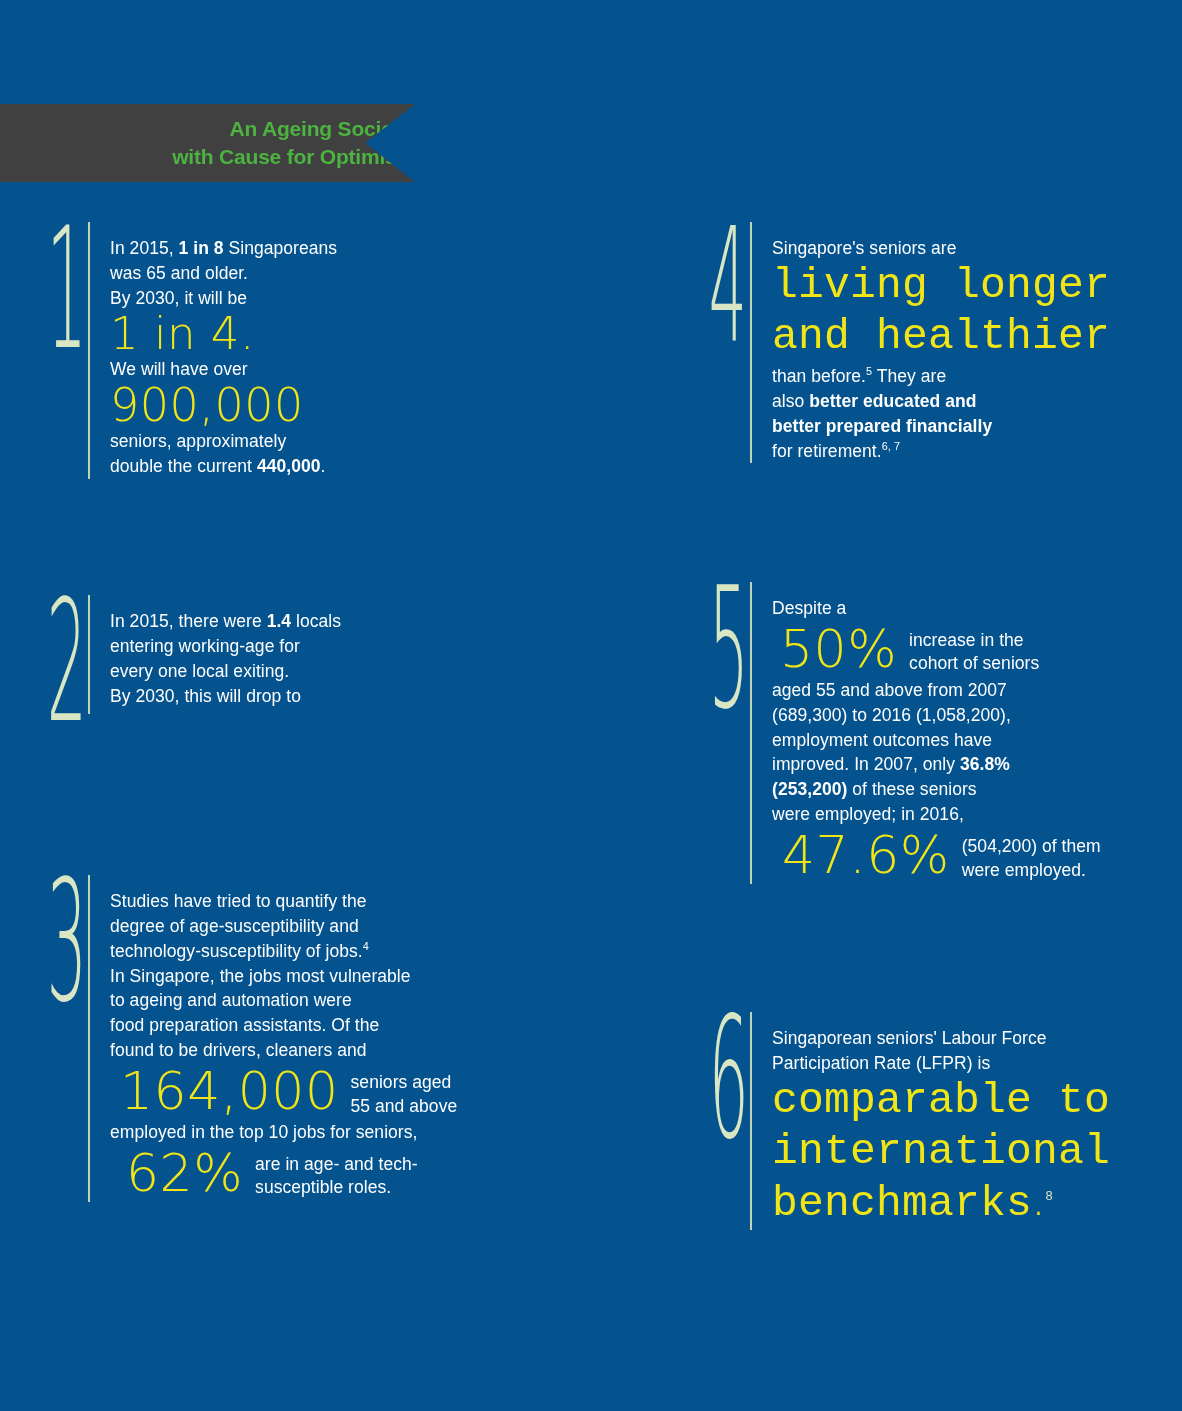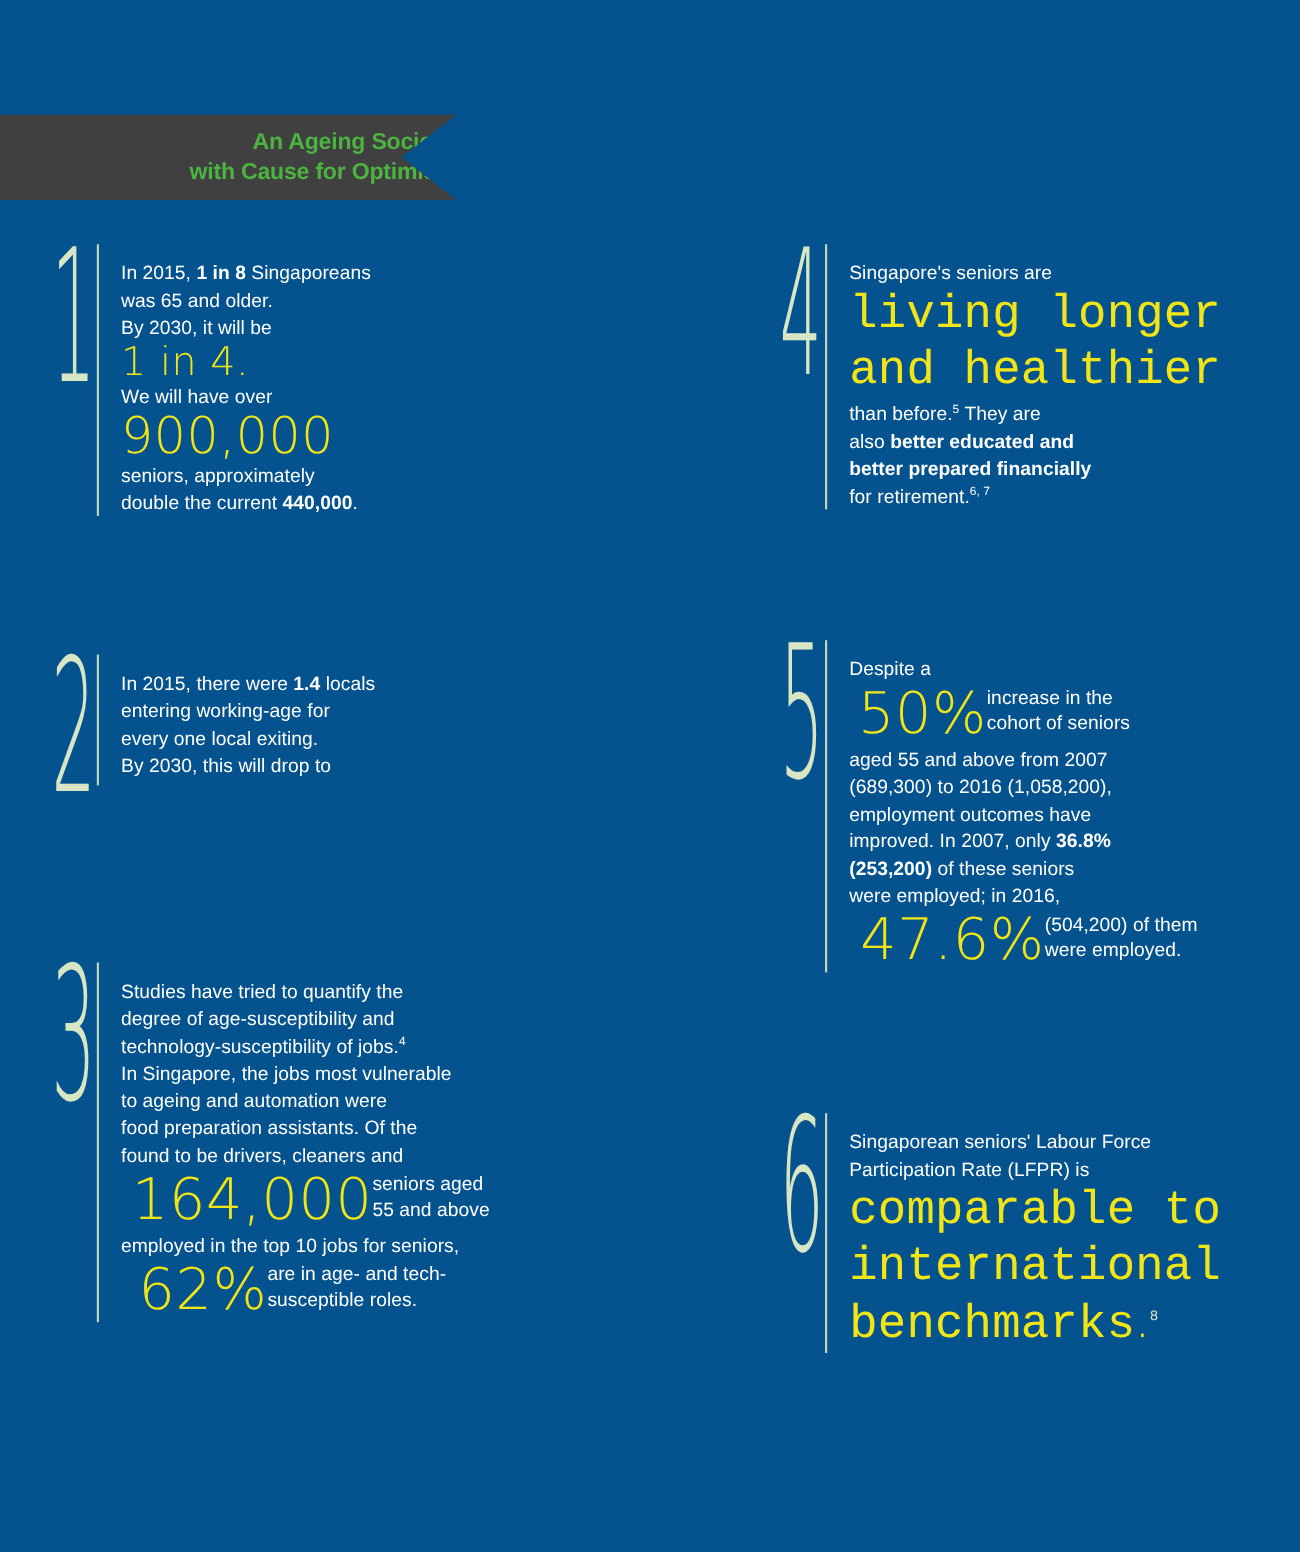--- a/index.html
+++ b/index.html
@@ -92,40 +92,41 @@
   sup { font-size: 0.62em; vertical-align: super; line-height: 0; }
 
   
   .big {
     color: #f2e516;
     font-weight: 300;
     font-family: "DejaVu Sans", sans-serif;
     letter-spacing: 0.5px;
     display: inline-block;
   }
-  .big-48 { font-size: 36px; line-height: 1.04; }
+  .big-48 { font-size: 45px; line-height: 1.04; }
   .big-56 { font-size: 46px; line-height: 1.02; }
   .big-52 { font-size: 52px; line-height: 1.02; }
 
   
   .yellow-head {
     color: #f2e516;
     font-family: Liberation Mono, monospace;
     font-weight: 300;
     font-size: 43px;
     line-height: 1.06;
     letter-spacing: 0.2px;
     display: block;
     padding: 2px 0 4px;
   }
 
   
   .inline-row {
     display: flex;
-    align-items: flex-start;
+    align-items: flex-end;
+    gap: 12px;
     margin: 2px 0;
   }
   .inline-row .small-pair {
     font-size: 17.5px;
     line-height: 1.34;
     color: #ffffff;
   }
 
   .line { display: block; }
 

